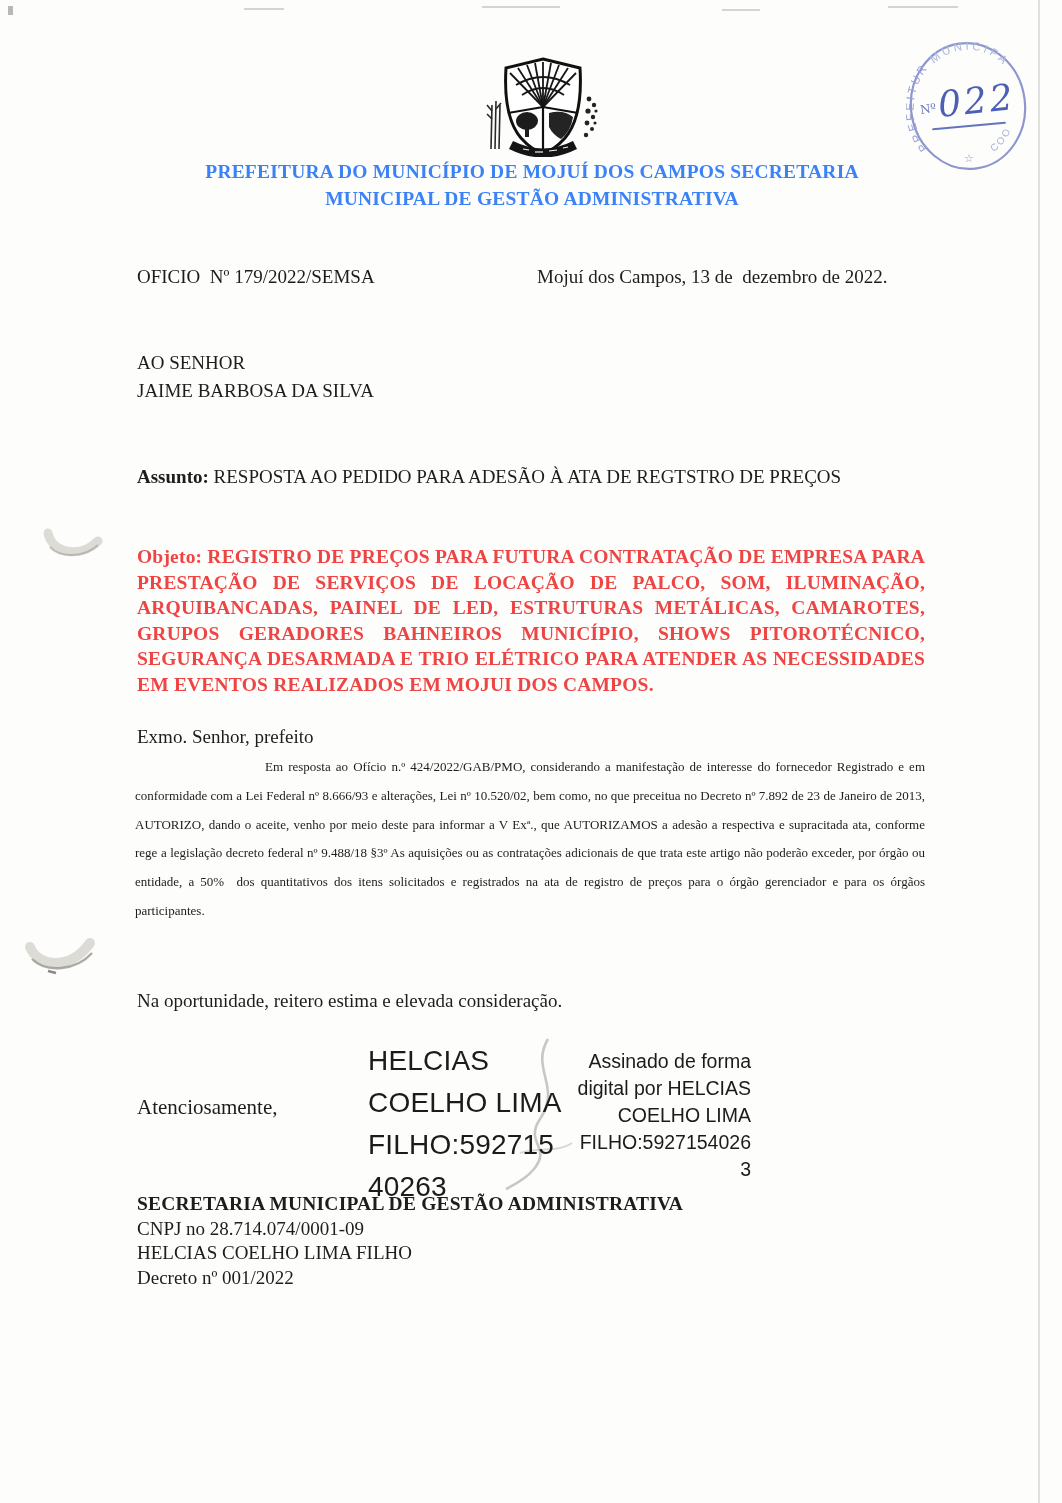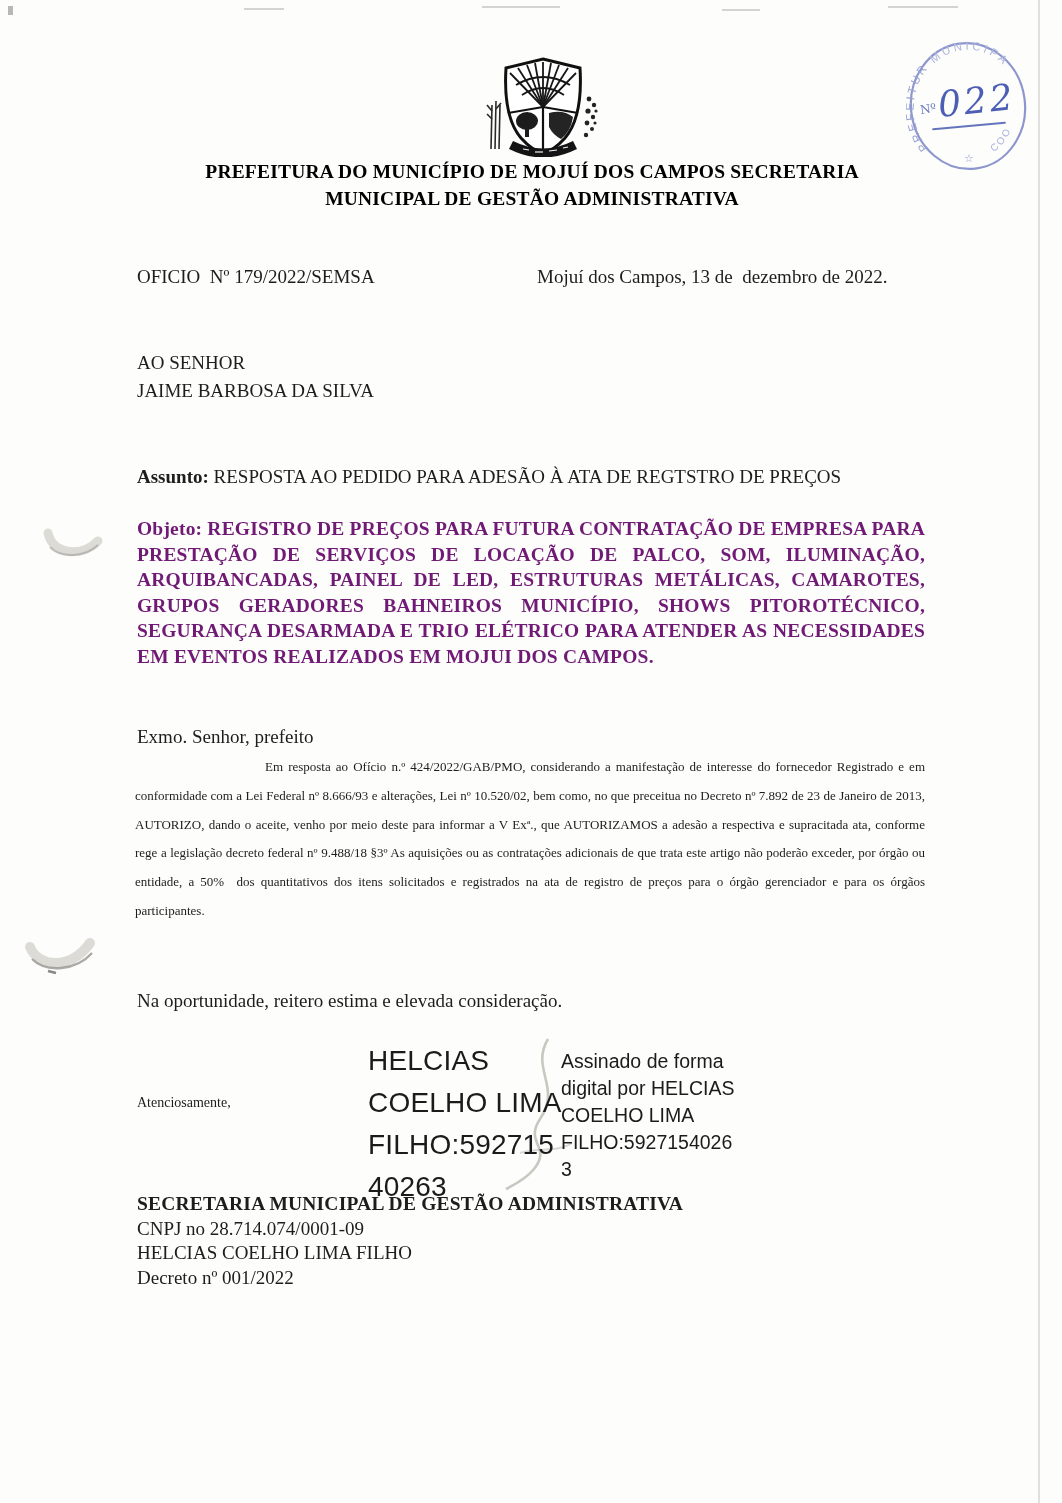--- a/index.html
+++ b/index.html
@@ -10,53 +10,53 @@
     background:#fdfdfc;
     overflow:hidden;
     font-family:"Liberation Serif", serif;
     color:#1d1d1d;
   }
   .abs{position:absolute;}
   
   .org-title{
     left:137px;top:158px;width:790px;
     text-align:center;font-weight:bold;font-size:19.5px;line-height:27px;
-    letter-spacing:.2px;color:#000000;
+    letter-spacing:.2px;color:#3b82f6;
   }
   
   .office-no{left:137px;top:266px;font-size:19px;white-space:pre;}
   .date-line{left:537px;top:266px;font-size:19px;white-space:pre;text-align:right;}
   
   .recipient{left:137px;top:349px;font-size:19px;line-height:27.5px;}
   
   .subject{left:137px;top:466px;width:800px;font-size:19px;}
   .subject .lbl{font-weight:bold;}
   
-  .objeto{left:137px;top:516px;width:788px;font-weight:bold;font-size:19.5px;color:#701a75;}
+  .objeto{left:137px;top:544px;width:788px;font-weight:bold;font-size:19.5px;color:#ef4444;}
   .objeto .jline{text-align:justify;text-align-last:justify;line-height:25.6px;letter-spacing:.2px;}
   .objeto .jline.last{text-align-last:left;}
   
   .salutation{left:137px;top:726px;font-size:19px;}
   .bodypara{
     left:135px;top:753px;width:790px;
     font-size:13px;line-height:28.8px;text-align:justify;
     text-indent:130px;white-space:pre-wrap;
   }
   .closing{left:137px;top:990px;font-size:19px;}
-  .regards{left:137px;top:1095px;font-size:14px;text-align:right;}
+  .regards{left:137px;top:1095px;font-size:21px;text-align:right;}
   
   .sig-big{
     left:368px;top:1040px;width:195px;
     font-family:"Liberation Sans", sans-serif;
     font-size:28px;line-height:42px;color:#1b1b1b;letter-spacing:.2px;
   }
   .sig-detail{
     left:561px;top:1048px;width:190px;
     font-family:"Liberation Sans", sans-serif;
-    font-size:19.5px;line-height:27px;color:#1b1b1b;
+    font-size:19.5px;line-height:27px;color:#1b1b1b;text-align:right;
   }
   
   .footer{left:137px;top:1192px;width:790px;text-align:left;font-size:19px;line-height:24.6px;}
   .footer .f-bold{font-weight:bold;font-size:19.5px;letter-spacing:.2px;}
   
   .stamp{left:906px;top:40px;width:124px;height:132px;}
   .stamp-number{
     position:absolute;left:32px;top:40px;
     font-family:"DejaVu Serif", serif;font-style:italic;
     font-size:36px;color:#4d5fb4;transform:rotate(-6deg);letter-spacing:3px;

